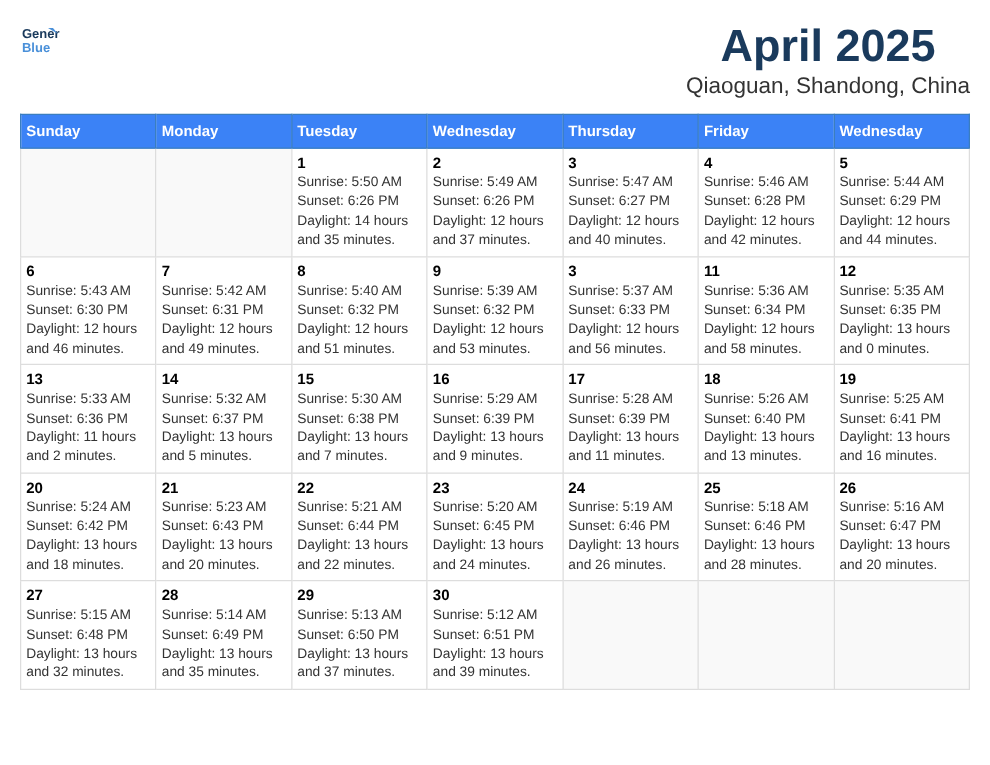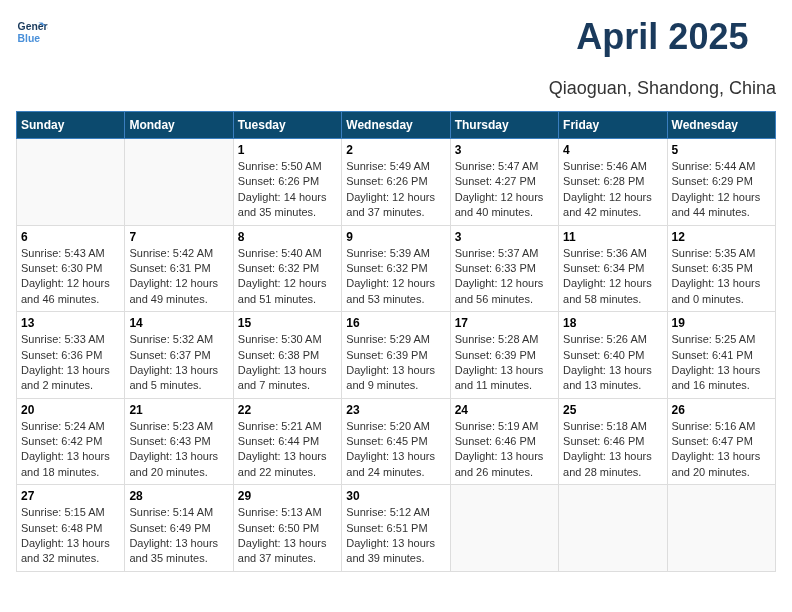--- a/index.html
+++ b/index.html
@@ -29,29 +29,28 @@
       text-align: center;
     }
     .main-title {
       font-size: 36px;
       font-weight: bold;
       color: #1a3a5c;
     }
     .subtitle {
       font-size: 18px;
       color: #333;
-      margin-top: 20px;
     }
     table {
       width: 100%;
       border-collapse: collapse;
       font-size: 11px;
     }
     thead tr {
-      background-color: #0c4a6e;
+      background-color: #3b82f6;
       color: white;
     }
     thead th {
       padding: 6px 4px;
       text-align: left;
       font-size: 12px;
       font-weight: bold;
       border: 1px solid #3a7ebf;
     }
     tbody tr {
@@ -114,21 +113,21 @@
         <td>
           <div class="day-number">1</div>
           <div class="day-info"><span>Sunrise: 5:50 AM</span><br><span>Sunset: 6:26 PM</span><br><span>Daylight: 14 hours and 35 minutes.</span></div>
         </td>
         <td>
           <div class="day-number">2</div>
           <div class="day-info"><span>Sunrise: 5:49 AM</span><br><span>Sunset: 6:26 PM</span><br><span>Daylight: 12 hours and 37 minutes.</span></div>
         </td>
         <td>
           <div class="day-number">3</div>
-          <div class="day-info"><span>Sunrise: 5:47 AM</span><br><span>Sunset: 4:27 PM</span><br><span>Daylight: 12 hours and 40 minutes.</span></div>
+          <div class="day-info"><span>Sunrise: 5:47 AM</span><br><span>Sunset: 6:27 PM</span><br><span>Daylight: 12 hours and 40 minutes.</span></div>
         </td>
         <td>
           <div class="day-number">4</div>
           <div class="day-info"><span>Sunrise: 5:46 AM</span><br><span>Sunset: 6:28 PM</span><br><span>Daylight: 12 hours and 42 minutes.</span></div>
         </td>
         <td>
           <div class="day-number">5</div>
           <div class="day-info"><span>Sunrise: 5:44 AM</span><br><span>Sunset: 6:29 PM</span><br><span>Daylight: 12 hours and 44 minutes.</span></div>
         </td>
       </tr>
@@ -158,21 +157,21 @@
           <div class="day-info"><span>Sunrise: 5:36 AM</span><br><span>Sunset: 6:34 PM</span><br><span>Daylight: 12 hours and 58 minutes.</span></div>
         </td>
         <td>
           <div class="day-number">12</div>
           <div class="day-info"><span>Sunrise: 5:35 AM</span><br><span>Sunset: 6:35 PM</span><br><span>Daylight: 13 hours and 0 minutes.</span></div>
         </td>
       </tr>
       <tr>
         <td>
           <div class="day-number">13</div>
-          <div class="day-info"><span>Sunrise: 5:33 AM</span><br><span>Sunset: 6:36 PM</span><br><span>Daylight: 13 hours and 2 minutes.</span></div>
+          <div class="day-info"><span>Sunrise: 5:33 AM</span><br><span>Sunset: 6:36 PM</span><br><span>Daylight: 11 hours and 2 minutes.</span></div>
         </td>
         <td>
           <div class="day-number">14</div>
           <div class="day-info"><span>Sunrise: 5:32 AM</span><br><span>Sunset: 6:37 PM</span><br><span>Daylight: 13 hours and 5 minutes.</span></div>
         </td>
         <td>
           <div class="day-number">15</div>
           <div class="day-info"><span>Sunrise: 5:30 AM</span><br><span>Sunset: 6:38 PM</span><br><span>Daylight: 13 hours and 7 minutes.</span></div>
         </td>
         <td>

